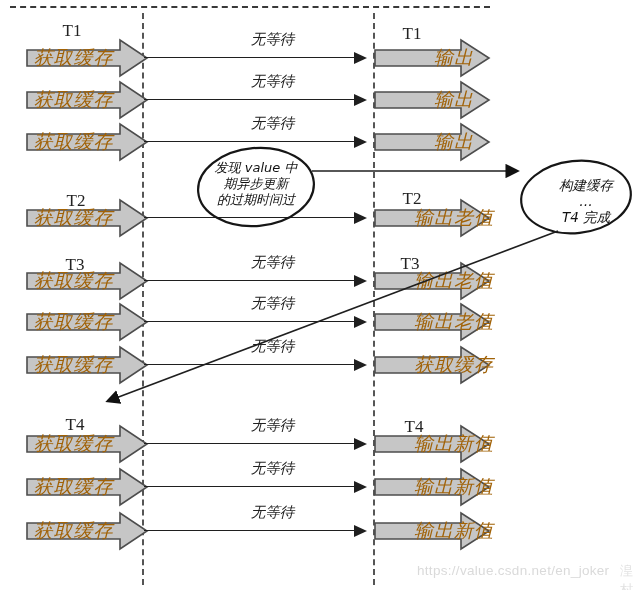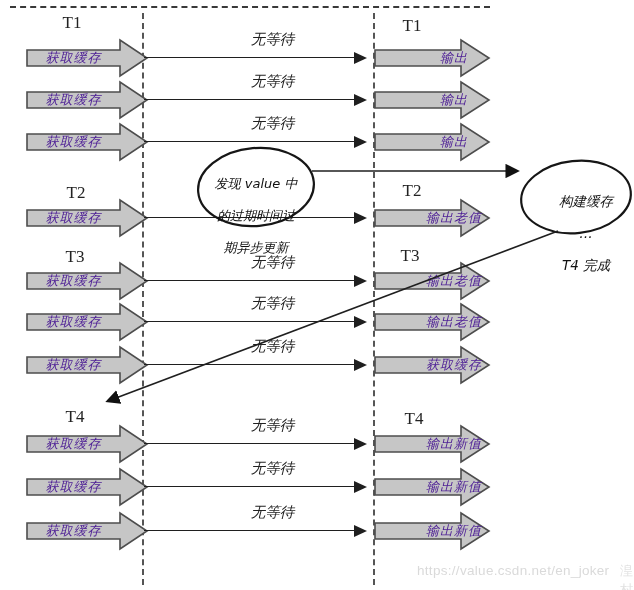--- a/index.html
+++ b/index.html
@@ -5,42 +5,42 @@
   html,body{margin:0;padding:0;background:#ffffff;}
   .canvas{position:relative;width:634px;height:590px;background:#fff;overflow:hidden;
           font-family:"DejaVu Sans",sans-serif;}
   
   .hdash{position:absolute;left:10px;top:6px;width:480px;border-top:2px dashed #3a3a3a;}
   .vdash{position:absolute;top:13px;height:572px;border-left:2px dashed #555;}
   .vdash.l{left:142px}
   .vdash.r{left:373px}
   
   .slbl{position:absolute;width:56px;text-align:center;
-        font-family:"Liberation Serif",serif;font-size:17px;color:#222;}
+        font-family:"Liberation Serif",serif;font-size:17px;color:#222;margin-top:8px;}
   
   .row{position:absolute;left:0;width:634px;height:40px;z-index:2;}
   .arrL{position:absolute;left:26px;top:0;width:124px;height:40px;}
   .arrR{position:absolute;left:374px;top:0;width:118px;height:40px;}
   .arrL svg,.arrR svg{display:block}
   svg.blockarrow polygon{stroke:#4d4d4d;stroke-width:1.6;}
   .atx{position:absolute;left:0;top:50%;transform:translateY(-50%);width:95px;
-       text-align:center;font-size:13px;font-style:italic;letter-spacing:1px;color:#4c1d95;}
+       text-align:center;font-size:19px;font-style:italic;letter-spacing:1px;color:#a16207;}
   .atx.r{width:88px;padding-left:36px;}
   .cline{position:absolute;left:144px;top:19px;width:212px;border-top:1.6px solid #1f1f1f;}
   .chead{position:absolute;left:354px;top:14px;width:0;height:0;
          border-top:6px solid transparent;border-bottom:6px solid transparent;
          border-left:13px solid #1f1f1f;}
   .midlbl{position:absolute;left:225px;top:-8px;width:95px;text-align:center;
           font-size:14.5px;font-style:italic;color:#222;font-family:Liberation Serif, serif;}
   
   .overlay{position:absolute;left:0;top:0;z-index:5;pointer-events:none;}
   .overlay ellipse{fill:none;stroke:#161616;stroke-width:2.2;}
   .overlay line{stroke:#1f1f1f;stroke-width:1.6;}
   .btxt{position:absolute;z-index:6;text-align:center;font-style:italic;color:#111;}
-  .btxt span{display:block;margin-top:16px;}
+  .btxt span{display:block;}
   .btxt.lft{left:197px;top:160px;width:118px;font-size:13px;line-height:16px;}
   .btxt.rgt{left:524px;top:177px;width:124px;font-size:13.5px;line-height:16px;text-align:center;}
   
   .wm{position:absolute;left:417px;top:563px;z-index:7;
       font-family:"Liberation Sans",sans-serif;font-size:13.5px;
       color:#dadada;letter-spacing:0.3px;white-space:nowrap;}
   .wmv{position:absolute;left:620px;top:561px;width:15px;z-index:7;font-size:13px;
        line-height:19px;color:#e2e2e2;word-break:break-all;}
 </style>
 </head>
@@ -248,22 +248,22 @@
       </marker>
     </defs>
     <ellipse cx="256" cy="187" rx="58" ry="39" transform="rotate(-5 256 187)"></ellipse>
     <ellipse cx="576" cy="197" rx="55" ry="36" transform="rotate(-6 576 197)"></ellipse>
     <line x1="312" y1="171" x2="517" y2="171" marker-end="url(#ah)"></line>
     <line x1="558" y1="231" x2="108" y2="401" marker-end="url(#ah)"></line>
   </svg>
 
   <div class="btxt lft">
     <span>发现 value 中</span>
+    <span>期异步更新</span>
     <span>的过期时间过</span>
-    <span>期异步更新</span>
   </div>
   <div class="btxt rgt">
     <span>构建缓存</span>
     <span>…</span>
     <span>T4 完成</span>
   </div>
 
   <div class="wm">https://value.csdn.net/en_joker</div>
   <div class="wmv">湟村</div>
 

